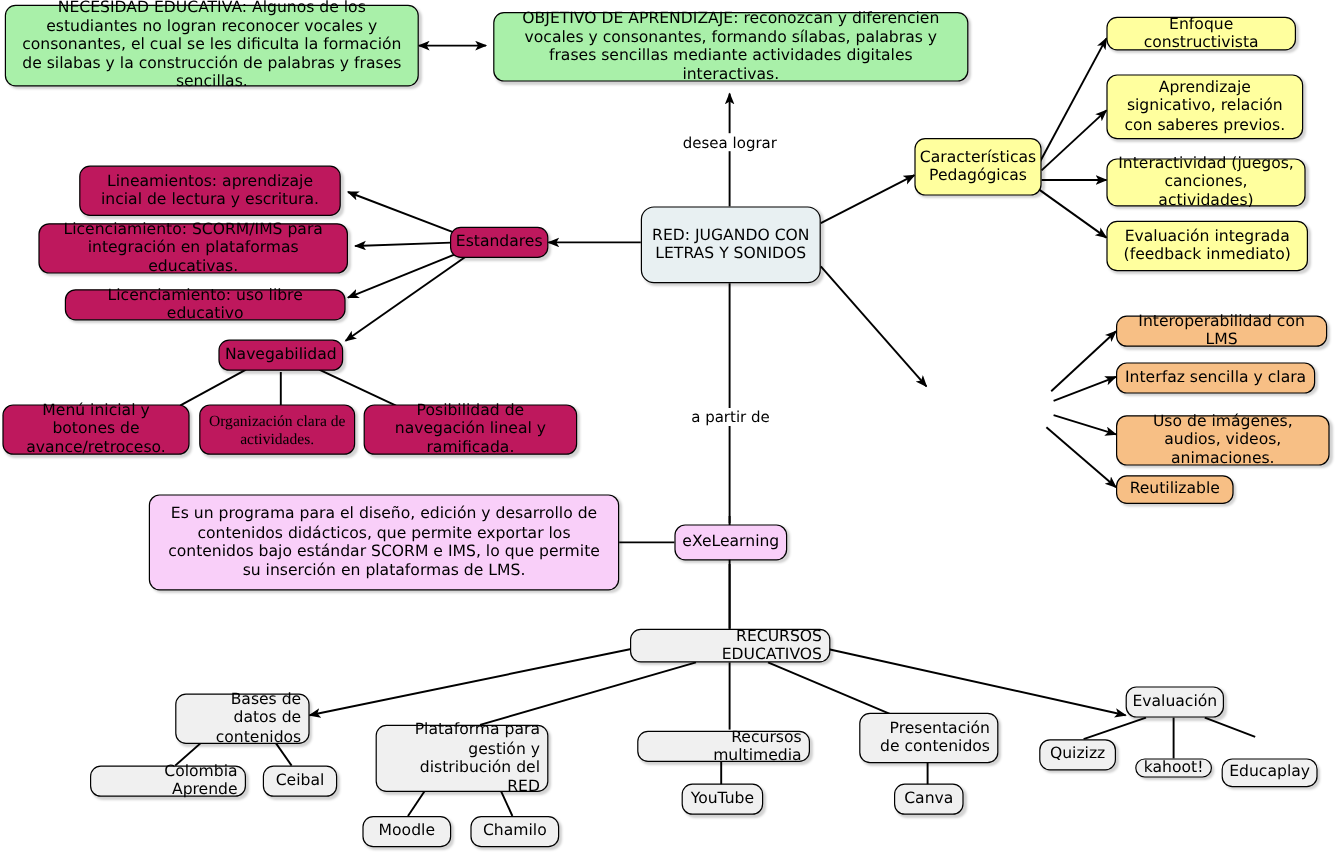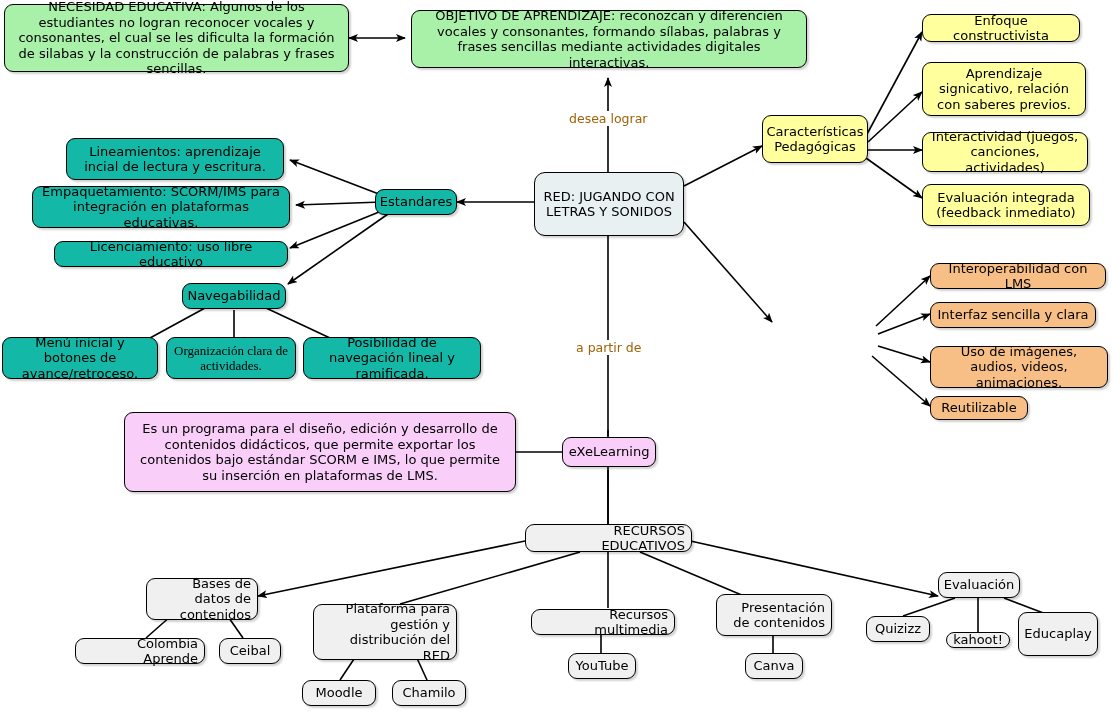--- a/index.html
+++ b/index.html
@@ -23,27 +23,27 @@
     font-size:13px;
     line-height:15.5px;
     padding:3px 6px;
     box-shadow:2px 2px 2px rgba(0,0,0,0.18);
     z-index:3;
   }
   .green{background:#a9f0a9;}
   .center{background:#e8f0f2;border-radius:11px;}
   .yellow{background:#ffff9e;}
   .orange{background:#f7bf85;}
-  .lav{background:#14b8a6;}
+  .lav{background:#be185d;}
   .pink{background:#f9cff9;}
   .grey{background:#f0f0f0;text-align:right;}
   .elabel{
     position:absolute;
     font-size:12.5px;
-    color:#a16207;
+    color:#000000;
     background:#ffffff;
     padding:0 3px;
     z-index:4;
     white-space:nowrap;
   }
 </style>
 </head>
 <body>
 
 <div id="canvas">
@@ -134,21 +134,21 @@
 
 
   <div class="node orange" style="left:930px;top:263px;width:176px;height:26px;">Interoperabilidad con LMS</div>
   <div class="node orange" style="left:930px;top:302px;width:166px;height:26px;">Interfaz sencilla y clara</div>
   <div class="node orange" style="left:930px;top:346px;width:178px;height:42px;">Uso de imágenes, audios, videos, animaciones.</div>
   <div class="node orange" style="left:930px;top:396px;width:98px;height:24px;">Reutilizable</div>
 
   <div class="node lav" style="left:375px;top:189px;width:82px;height:26px;">Estandares</div>
 
   <div class="node lav" style="left:66px;top:138px;width:218px;height:42px;">Lineamientos: aprendizaje incial de lectura y escritura.</div>
-  <div class="node lav" style="left:32px;top:186px;width:258px;height:42px;">Empaquetamiento: SCORM/IMS para integración  en plataformas educativas.</div>
+  <div class="node lav" style="left:32px;top:186px;width:258px;height:42px;">Licenciamiento: SCORM/IMS para integración  en plataformas educativas.</div>
   <div class="node lav" style="left:54px;top:241px;width:234px;height:26px;">Licenciamiento: uso libre educativo</div>
 
   <div class="node lav" style="left:182px;top:283px;width:104px;height:26px;">Navegabilidad</div>
 
   <div class="node lav" style="left:2px;top:337px;width:156px;height:42px;">Menú inicial y botones de avance/retroceso.</div>
   <div class="node lav" style="left:166px;top:337px;width:130px;height:42px;font-family:Liberation Serif, serif;">Organización clara de actividades.</div>
   <div class="node lav" style="left:303px;top:337px;width:178px;height:42px;">Posibilidad de navegación lineal y ramificada.</div>
 
   <div class="node pink" style="left:124px;top:412px;width:392px;height:80px;">Es un programa para el diseño, edición y desarrollo de contenidos didácticos, que permite exportar los contenidos bajo estándar SCORM e IMS, lo que permite su inserción en plataformas de LMS.</div>
   <div class="node pink" style="left:562px;top:437px;width:94px;height:30px;">eXeLearning</div>
@@ -165,15 +165,15 @@
 
   <div class="node grey" style="left:531px;top:609px;width:144px;height:26px;">Recursos multimedia</div>
   <div class="node grey" style="left:568px;top:653px;width:68px;height:26px;">YouTube</div>
 
   <div class="node grey" style="left:716px;top:594px;width:116px;height:42px;">Presentación de contenidos</div>
   <div class="node grey" style="left:745px;top:653px;width:58px;height:26px;">Canva</div>
 
   <div class="node grey" style="left:938px;top:572px;width:82px;height:26px;">Evaluación</div>
   <div class="node grey" style="left:866px;top:616px;width:64px;height:26px;">Quizizz</div>
   <div class="node grey" style="left:946px;top:632px;width:64px;height:16px;">kahoot!</div>
-  <div class="node grey" style="left:1018px;top:612px;width:80px;height:44px;">Educaplay</div>
+  <div class="node grey" style="left:1018px;top:632px;width:80px;height:24px;">Educaplay</div>
 
 </div>
 
 </body></html>

